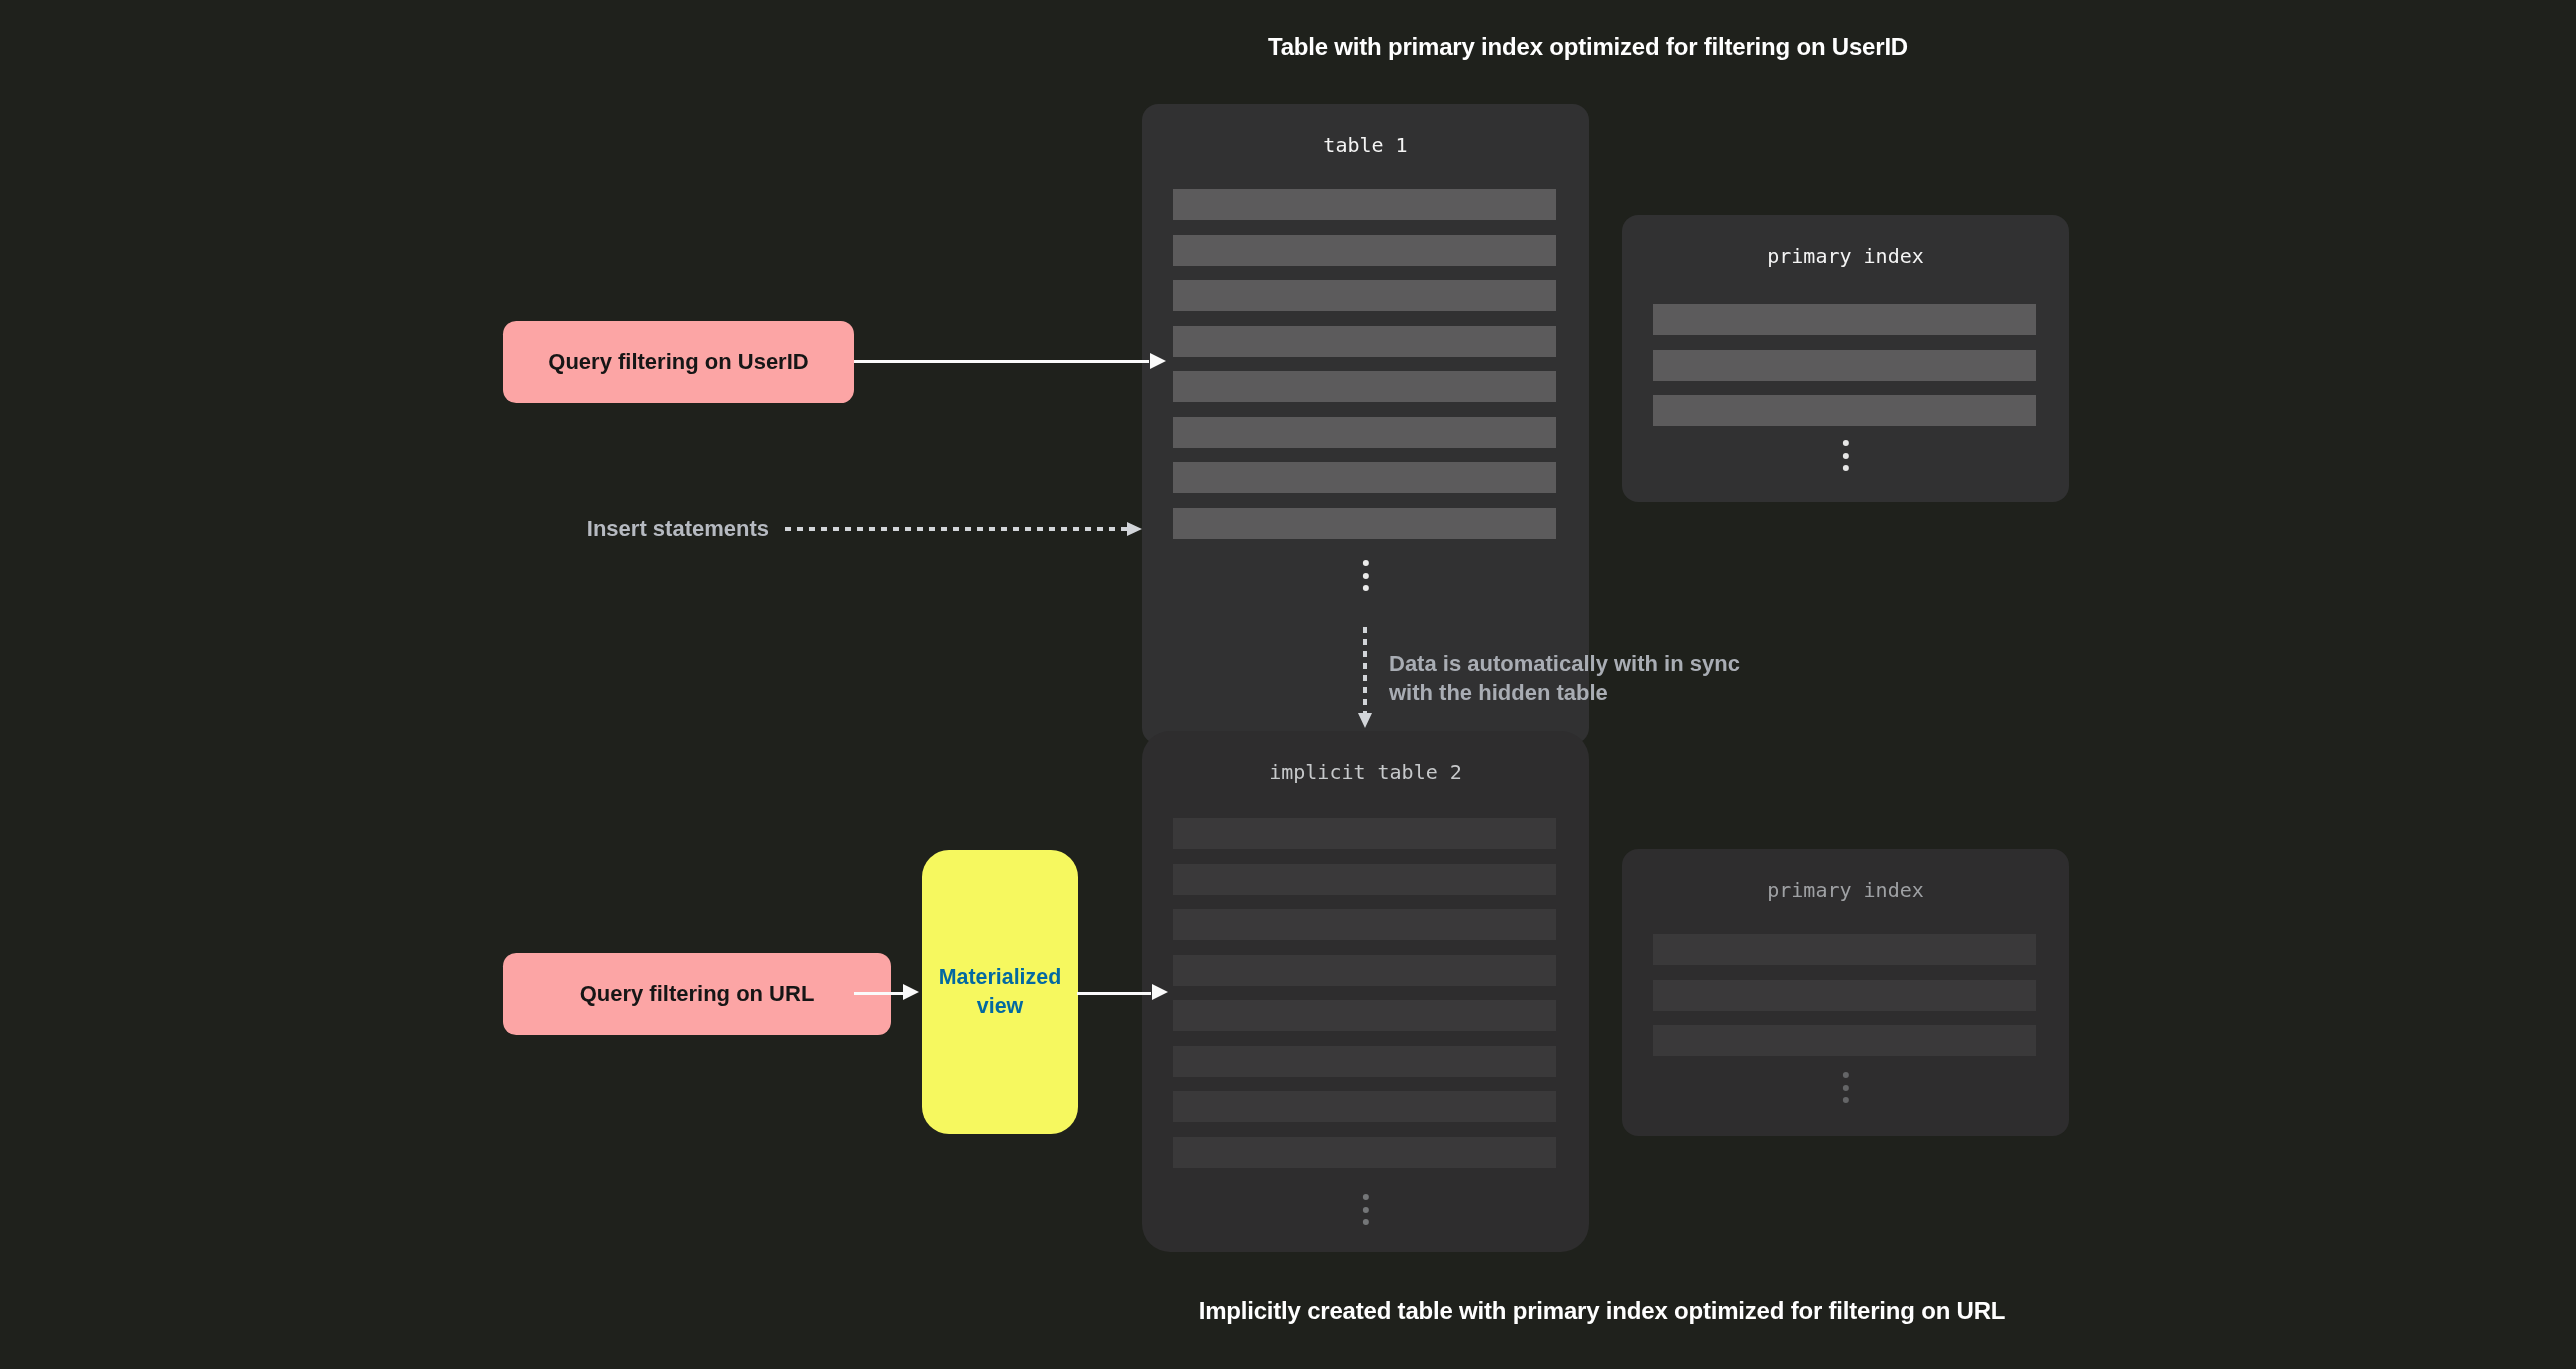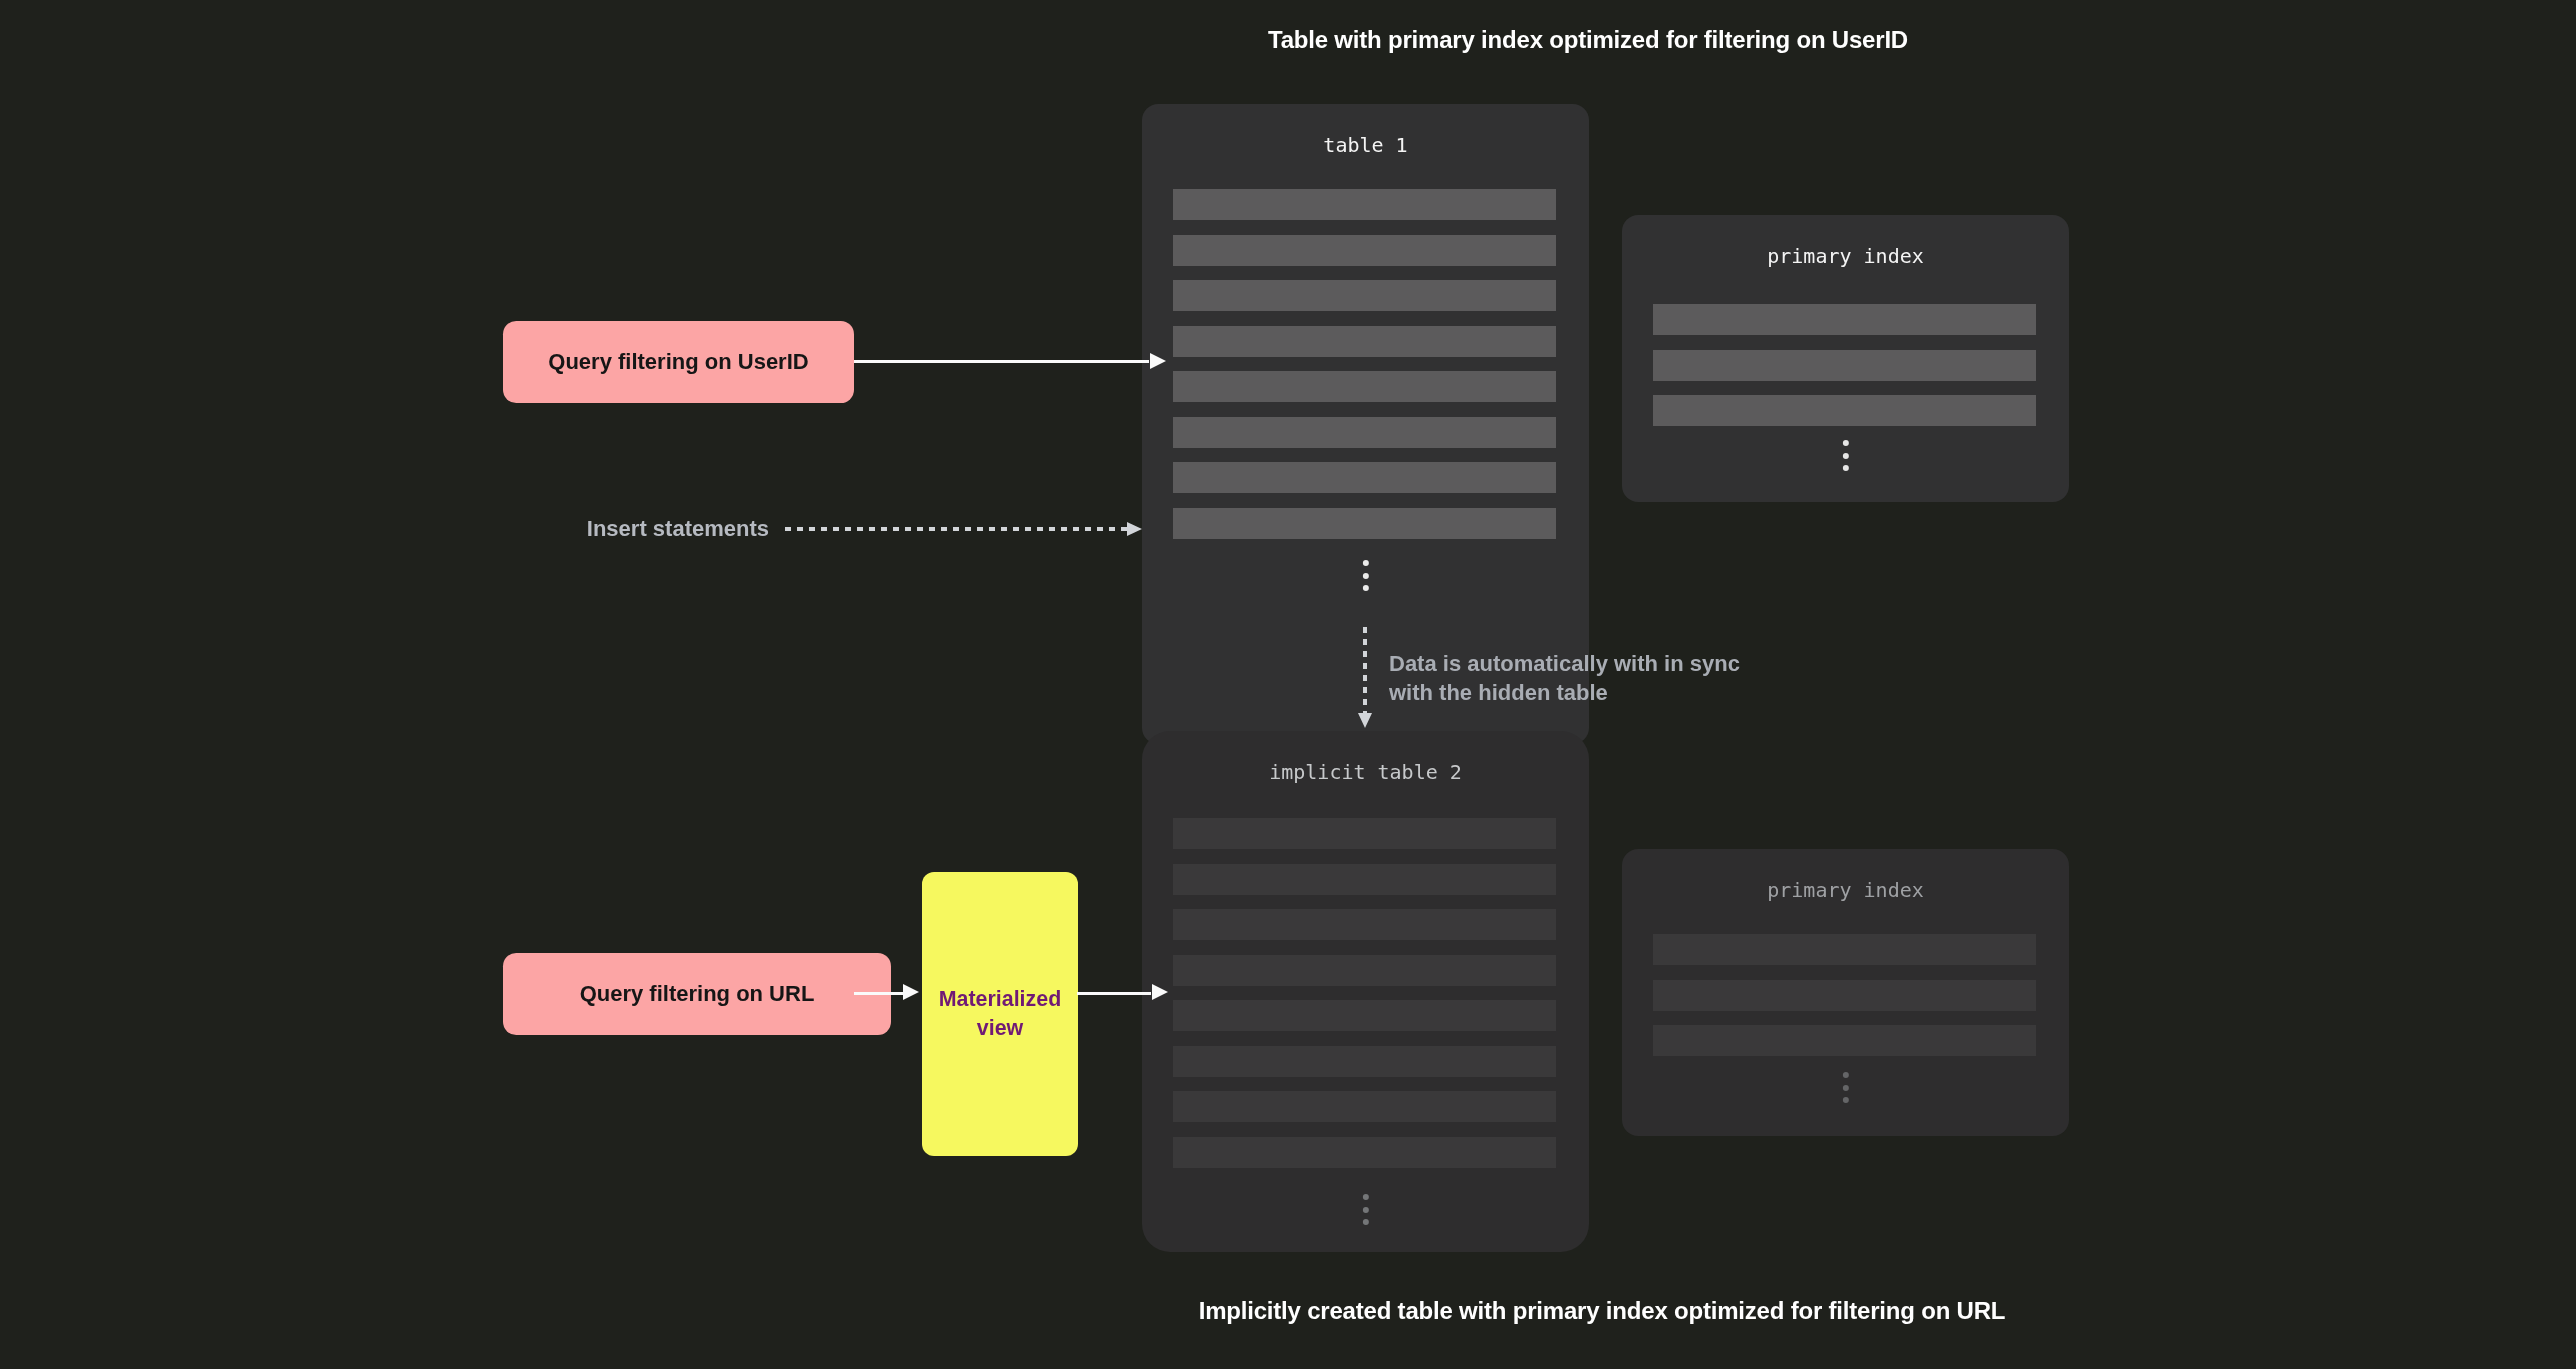--- a/index.html
+++ b/index.html
@@ -7,21 +7,21 @@
     --row-top:#5c5b5c; --row-bottom:#3a393a; --accent:#f6f85f;
     --arrow-gray:#d2d5d9;
   }
   html,body{margin:0;padding:0;background:var(--bg);}
   .stage{position:relative;width:2576px;height:1369px;background:var(--bg);
          font-family:"Liberation Sans",sans-serif;overflow:hidden;}
 
   
   .caption{position:absolute;color:#ffffff;font-weight:bold;font-size:24px;
            text-align:center;letter-spacing:-0.2px;}
-  .caption.top{left:1148px;top:26px;width:880px;}
+  .caption.top{left:1148px;top:33px;width:880px;}
   .caption.bottom{left:1099px;top:1297px;width:1006px;}
 
   
   .panel{position:absolute;border-radius:16.3px;}
   .panel.style-bright{background:var(--panel-top);}
   .panel.style-dim{background:var(--panel-bottom);}
   .panel-title{font-family:"DejaVu Sans Mono","Liberation Mono",monospace;
                font-size:20px;text-align:center;padding-top:29px;}
   .style-bright .panel-title{color:#f4f4f4;}
   #panel-table2 .panel-title{color:#c7c9cb;}
@@ -54,22 +54,22 @@
   #panel-pi-bottom .vdots{top:223px;color:#646567;}
 
   
   .labelbox{position:absolute;background:#fca5a5;border-radius:13.2px;
             display:flex;align-items:center;justify-content:center;
             color:#161616;font-weight:bold;font-size:22px;text-align:center;}
   #qbox-userid{left:503px;top:321px;width:351px;height:82px;}
   #qbox-url{left:503px;top:953px;width:388px;height:82px;}
 
   
-  .mvbox{position:absolute;left:922px;top:872px;width:156px;height:284px;
-         border-radius:12px;background:var(--accent);color:#701a75;
+  .mvbox{position:absolute;left:922px;top:850px;width:156px;height:284px;
+         border-radius:27px;background:var(--accent);color:#0369a1;
          font-weight:bold;font-size:21.4px;line-height:29px;
          display:flex;align-items:center;justify-content:center;text-align:center;}
 
   
   .arrow-line{position:absolute;height:3.1px;background:#fafafa;}
   #a1-line{left:854px;top:360px;width:295px;}
   #a2-line{left:854px;top:992px;width:49px;}
   #a3-line{left:1077px;top:992px;width:74px;}
   .head-right{position:absolute;width:0;height:0;
               border-top:8.2px solid transparent;border-bottom:8.2px solid transparent;

